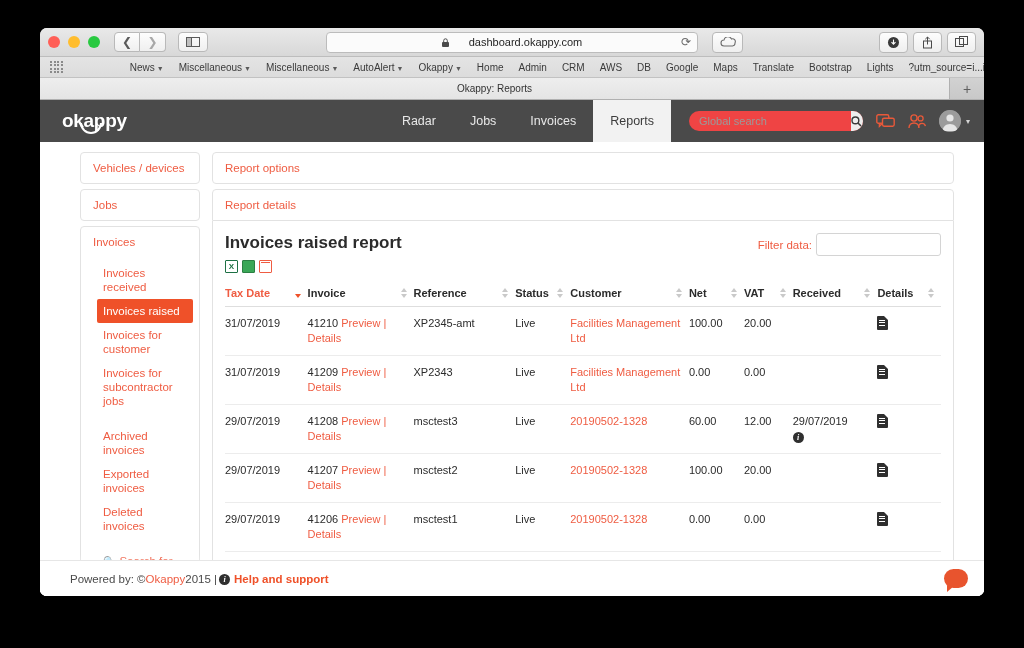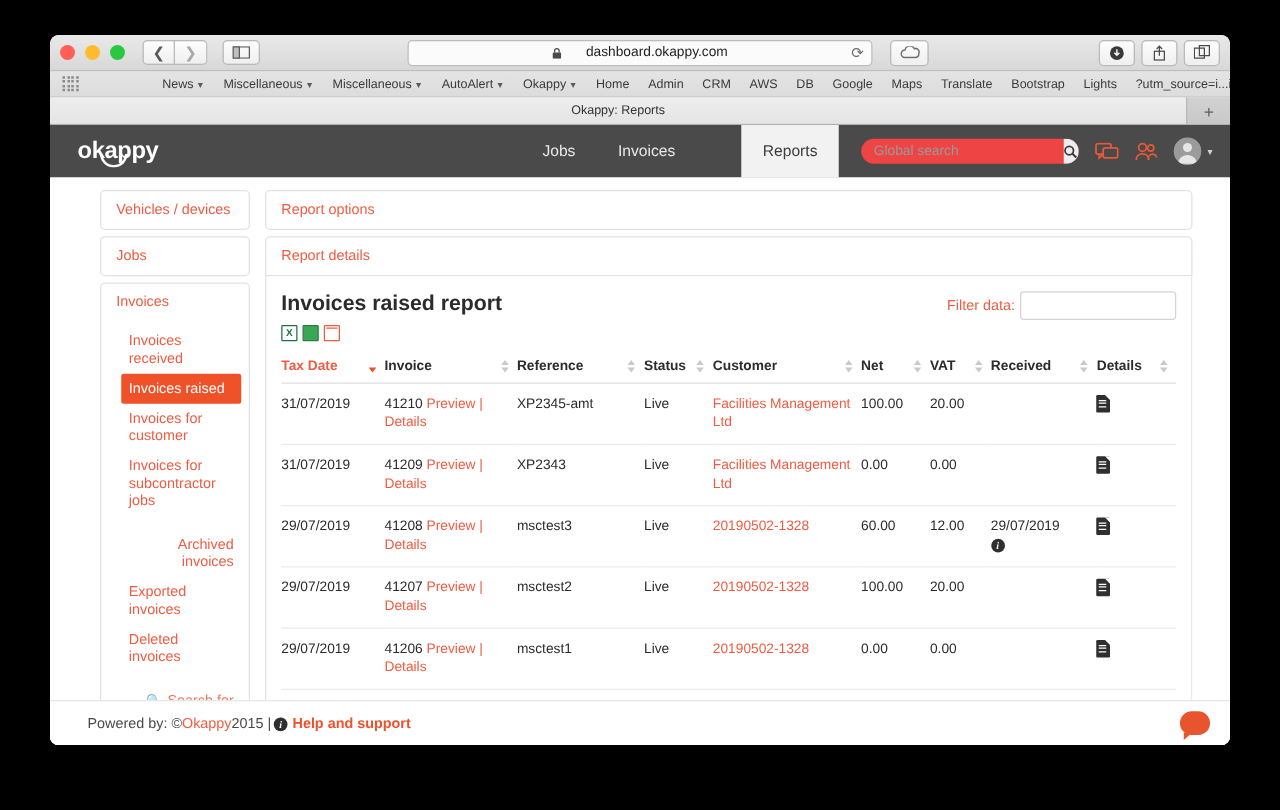--- a/index.html
+++ b/index.html
@@ -158,21 +158,21 @@
     border: 2px solid #fff;
     border-top: none;
     border-radius: 0 0 14px 14px;
   }
   .mainnav { display: flex; align-items: stretch; margin-left: auto; }
   .navitem {
     display: flex; align-items: center;
     padding: 0 17px;
     color: #e8e8e8; font-size: 12.5px;
   }
-  .navitem.active { background: #f2f2f2; color: #3c3c3c; margin-left: 36px; }
+  .navitem.active { background: #f2f2f2; color: #3c3c3c; }
 
   .header-right {
     display: flex; align-items: center;
     padding: 0 14px 0 18px;
     gap: 13px;
   }
   .gsearch {
     display: flex; align-items: center;
     background: #ef4444; border-radius: 11px;
     height: 20px; width: 174px;
@@ -228,21 +228,21 @@
     color: #ef5c42;
     line-height: 14px;
   }
   .sublink.active {
     background: #ef5129;
     color: #fff;
     margin: 0 6px 0 16px;
     padding-left: 6px;
     border-radius: 2px;
   }
-  .sublink.spaced { margin-top: 11px; text-align: right; }
+  .sublink.spaced { margin-top: 11px; }
   .sublink .mag { margin-right: 4px; font-size: 10px; }
 
   .sidebar-fade {
     position: absolute;
     left: 0; right: 0; bottom: 0; height: 42px;
     background: linear-gradient(rgba(255,255,255,0), #fff 72%);
     pointer-events: none;
   }
 
   .content { flex: 1; padding: 10px 30px 0 0; position: relative; }
@@ -486,20 +486,21 @@
 
     <div class="app">
 
       <div class="appheader">
         <div class="logo">
           <span>okappy</span>
           <span class="swoosh"></span>
         </div>
 
         <div class="mainnav">
+          <div class="navitem">Radar</div>
           <div class="navitem">Jobs</div>
           <div class="navitem">Invoices</div>
           <div class="navitem active">Reports</div>
         </div>
 
         <div class="header-right">
           <div class="gsearch">
             <input type="text" placeholder="Global search" style="">
             <div class="sbtn">
               <svg width="11" height="11" viewBox="0 0 11 11">

